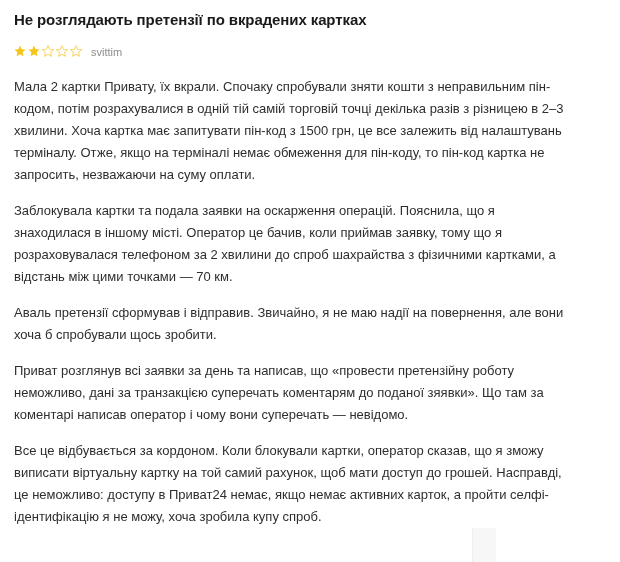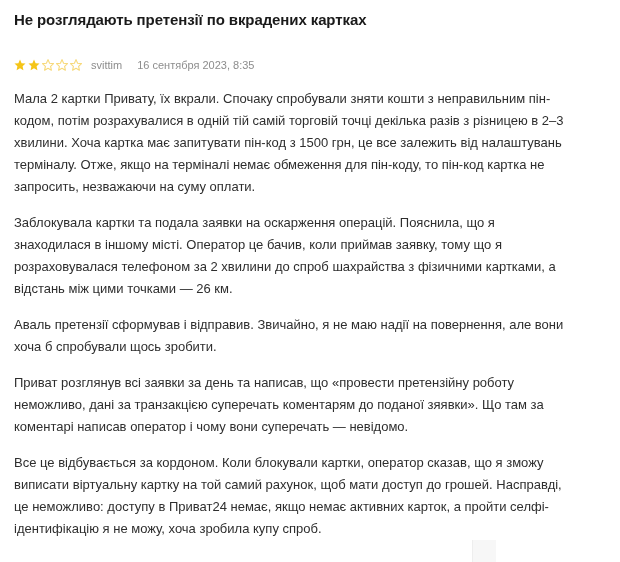--- a/index.html
+++ b/index.html
@@ -49,22 +49,22 @@
     padding: 0;
     font-size: 15px;
     line-height: 20px;
     font-weight: 700;
     color: #1a1a1a;
     letter-spacing: -0.1px;
   }
 
   .review-meta {
     display: flex;
-    align-items: center;
-    margin-top: 27px;
+    align-items: flex-start;
+    margin-top: 15px;
     height: 15px;
   }
 
   .rating-stars {
     display: flex;
     align-items: center;
     gap: 2px;
     line-height: 1;
   }
   .star {
@@ -131,25 +131,24 @@
           <svg class="star" viewBox="0 0 12 12">
             <polygon points="6,0.6 7.6,4.2 11.5,4.6 8.6,7.3 9.4,11.2 6,9.2 2.6,11.2 3.4,7.3 0.5,4.6 4.4,4.2" fill="none" stroke="#f7d97a" stroke-width="1.1" stroke-linejoin="round"></polygon>
           </svg>
           <svg class="star" viewBox="0 0 12 12">
             <polygon points="6,0.6 7.6,4.2 11.5,4.6 8.6,7.3 9.4,11.2 6,9.2 2.6,11.2 3.4,7.3 0.5,4.6 4.4,4.2" fill="none" stroke="#f7d97a" stroke-width="1.1" stroke-linejoin="round"></polygon>
           </svg>
         </div>
 
       <span class="meta-author">svittim</span>
 
-      <span class="meta-date">16 сентября 2023, 8:35</span>
     </div>
 
     <div class="review-body">
         <p class="review-paragraph">Мала 2 картки Привату, їх вкрали. Спочаку спробували зняти кошти з неправильним пін-кодом, потім розрахувалися в одній тій самій торговій точці декілька разів з різницею в 2–3 хвилини. Хоча картка має запитувати пін-код з 1500 грн, це все залежить від налаштувань терміналу. Отже, якщо на терміналі немає обмеження для пін-коду, то пін-код картка не запросить, незважаючи на суму оплати.</p>
-        <p class="review-paragraph">Заблокувала картки та подала заявки на оскарження операцій. Пояснила, що я знаходилася в іншому місті. Оператор це бачив, коли приймав заявку, тому що я розраховувалася телефоном за 2 хвилини до спроб шахрайства з фізичними картками, а відстань між цими точками — 26 км.</p>
+        <p class="review-paragraph">Заблокувала картки та подала заявки на оскарження операцій. Пояснила, що я знаходилася в іншому місті. Оператор це бачив, коли приймав заявку, тому що я розраховувалася телефоном за 2 хвилини до спроб шахрайства з фізичними картками, а відстань між цими точками — 70 км.</p>
         <p class="review-paragraph">Аваль претензії сформував і відправив. Звичайно, я не маю надії на повернення, але вони хоча б спробували щось зробити.</p>
         <p class="review-paragraph">Приват розглянув всі заявки за день та написав, що «провести претензійну роботу неможливо, дані за транзакцією суперечать коментарям до поданої зяявки». Що там за коментарі написав оператор і чому вони суперечать — невідомо.</p>
         <p class="review-paragraph">Все це відбувається за кордоном. Коли блокували картки, оператор сказав, що я зможу виписати віртуальну картку на той самий рахунок, щоб мати доступ до грошей. Насправді, це неможливо: доступу в Приват24 немає, якщо немає активних карток, а пройти селфі-ідентифікацію я не можу, хоча зробила купу спроб.</p>
       </div>
 
   </article>
 </div>
 
 </body></html>

